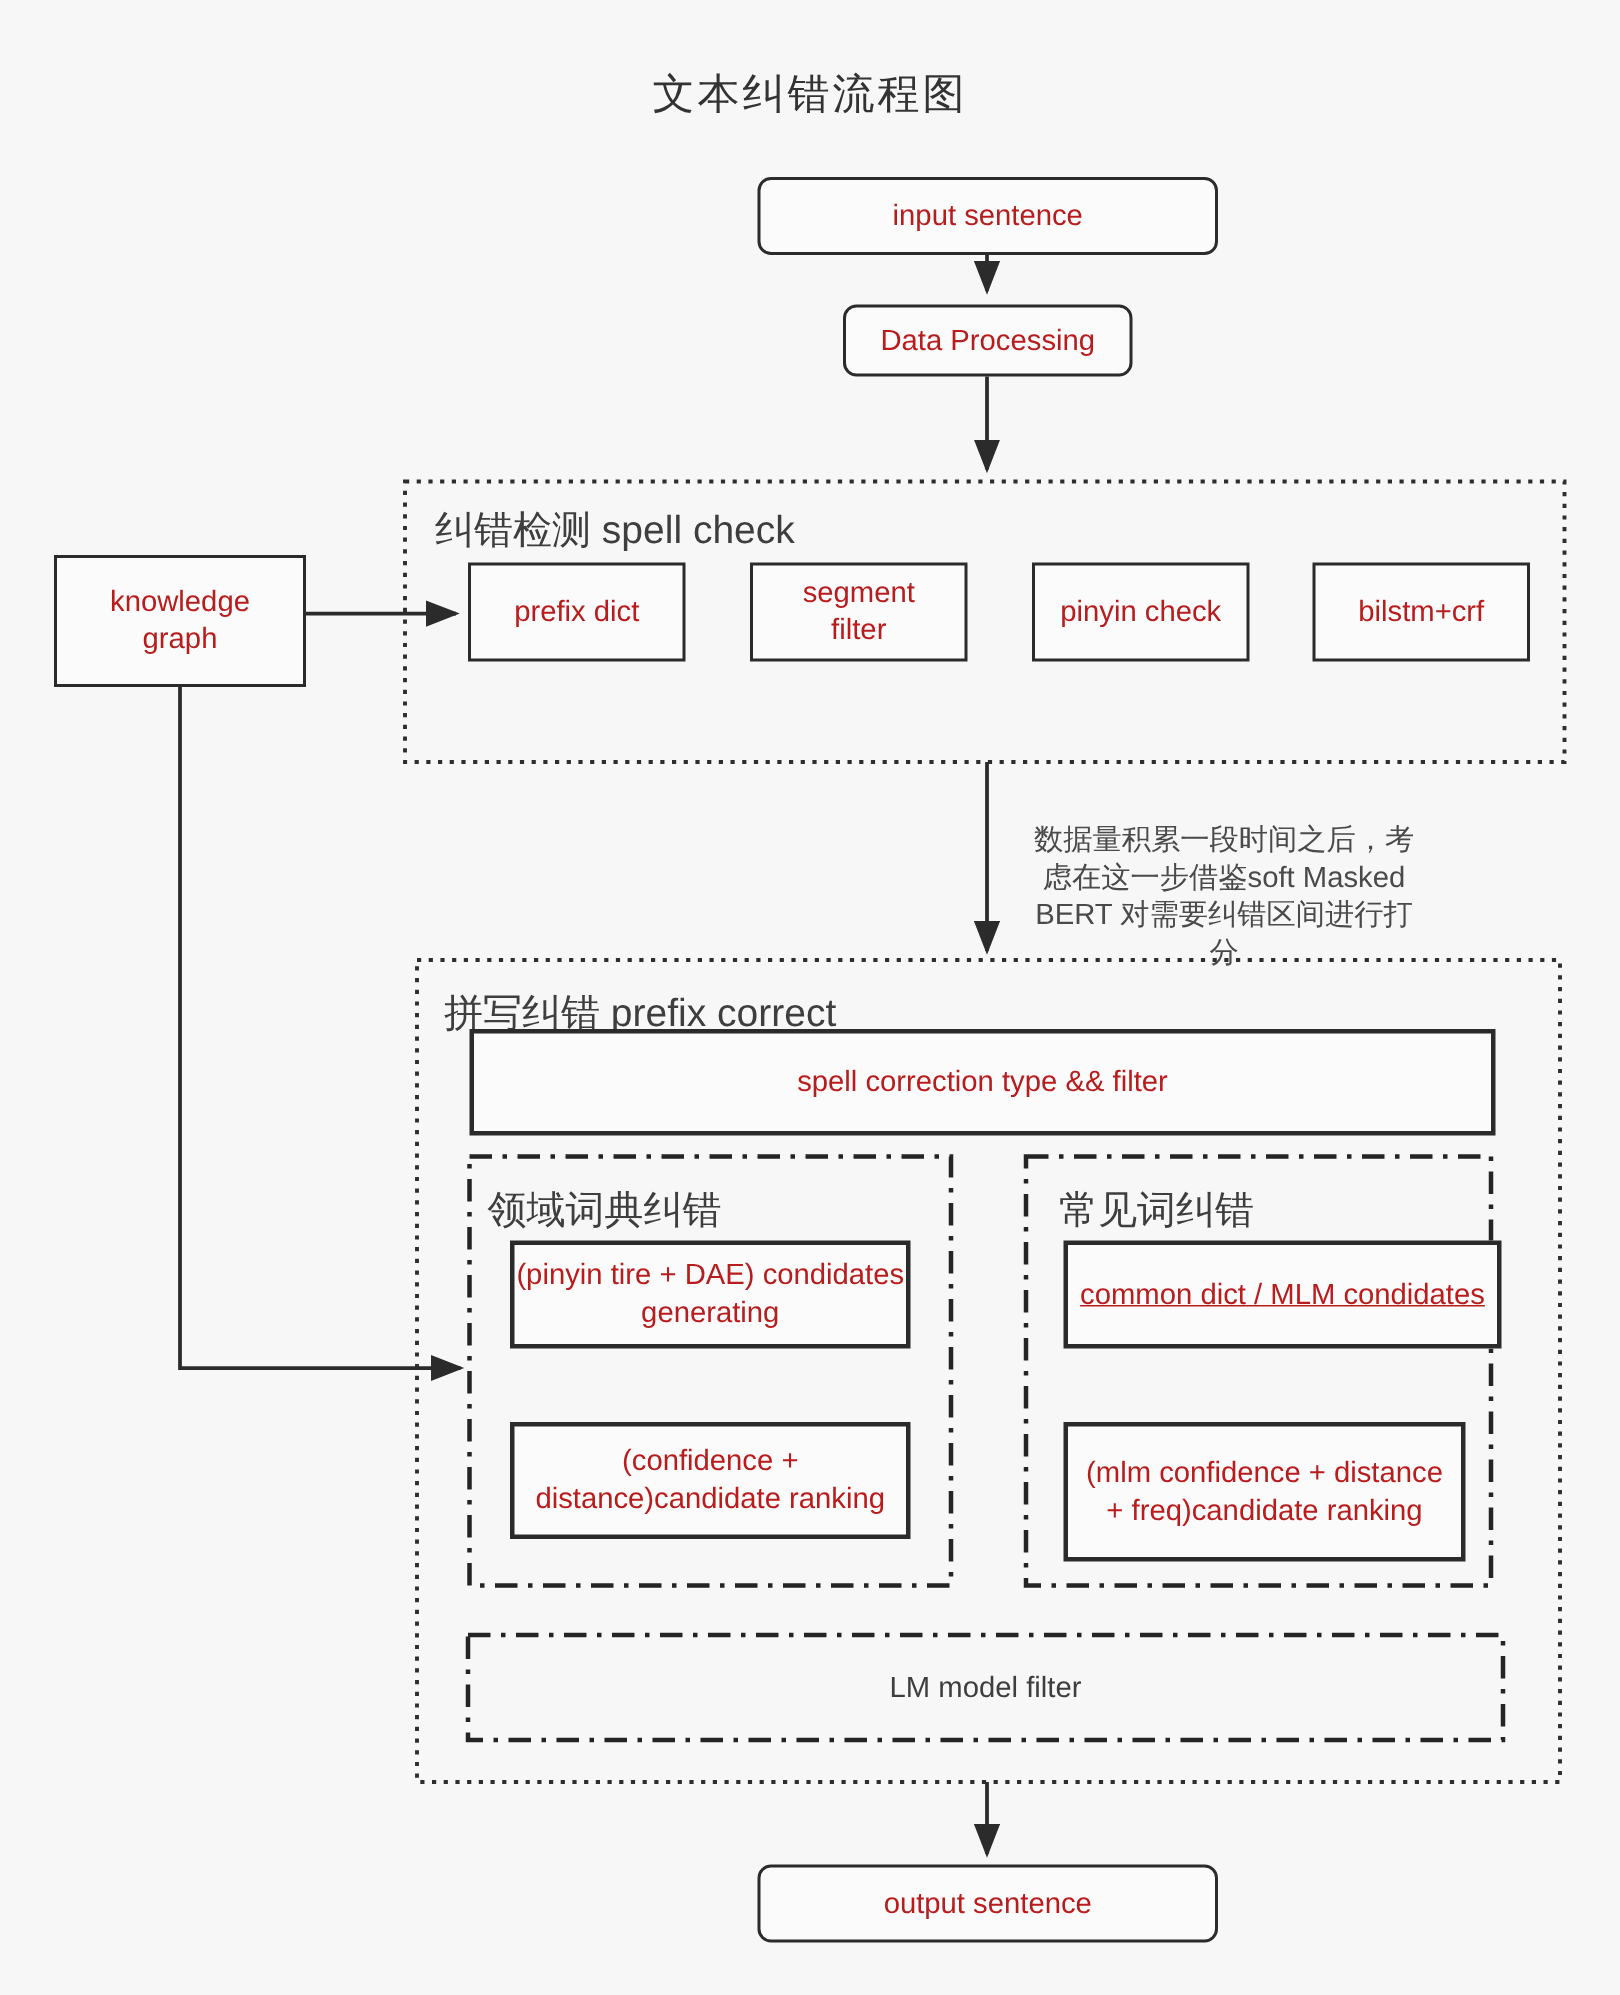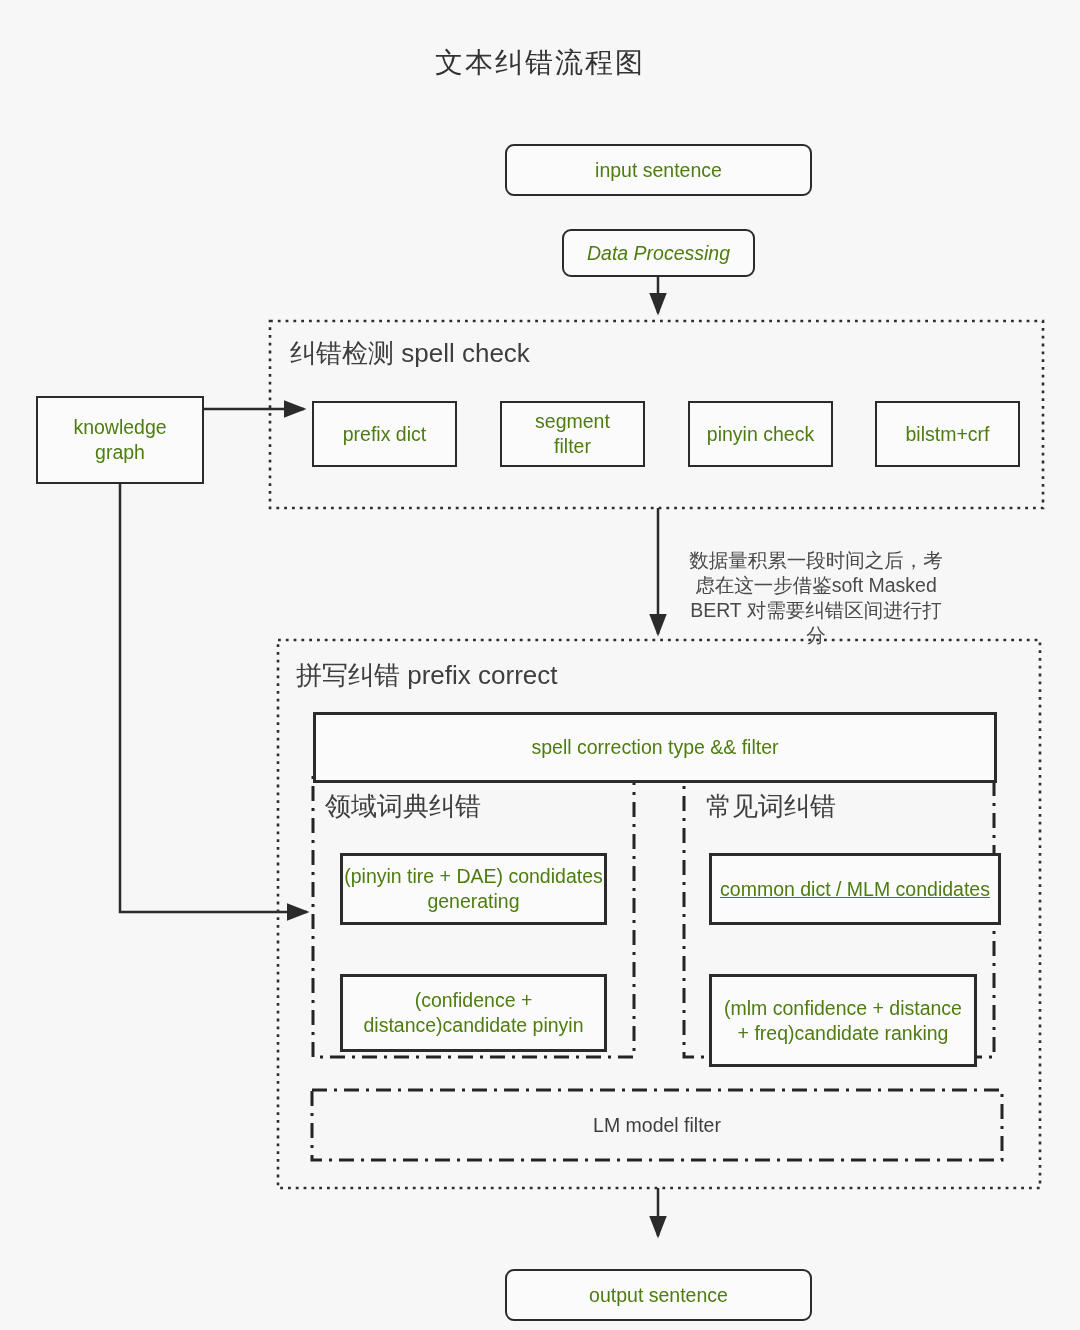--- a/index.html
+++ b/index.html
@@ -22,23 +22,22 @@
     position:absolute;left:0;top:44px;width:1080px;
     text-align:center;font-size:28px;letter-spacing:2px;color:#333;
     z-index:2;
   }
   .node{
     position:absolute;z-index:2;
     display:flex;align-items:center;justify-content:center;
     text-align:center;
     background:#fbfbfb;
     border:2.5px solid #2b2b2b;
-    font-size:19.5px;line-height:25px;color:#4d7c0f;
+    font-size:19.5px;line-height:25px;color:#b91c1c;
     box-sizing:border-box;
-    margin-top:26px;
   }
   .rounded{border-radius:9px;border-width:2px;}
   .thick{border-width:3px;}
   .area-label{
     position:absolute;z-index:2;
     font-size:26px;color:#3e3e3e;white-space:nowrap;
   }
   .annotation{
     position:absolute;z-index:2;
     left:686px;top:548px;width:260px;
@@ -75,40 +74,40 @@
     <rect class="dotted" x="278" y="640" width="762" height="548"></rect>
     <rect class="dashdot" x="313" y="771" width="321" height="286"></rect>
     <rect class="dashdot" x="684" y="771" width="310" height="286"></rect>
     <rect class="dashdot" x="312" y="1090" width="690" height="70"></rect>
   </svg>
 
   <div class="title">文本纠错流程图</div>
 
   <div class="node rounded" style="left:505px;top:118px;width:307px;height:52px;">input sentence</div>
 
-  <div class="node rounded" style="left:562px;top:203px;width:193px;height:48px;font-style:italic;">Data Processing</div>
+  <div class="node rounded" style="left:562px;top:203px;width:193px;height:48px;">Data Processing</div>
 
   <div class="node" style="left:36px;top:370px;width:168px;height:88px;padding:0 24px;">knowledge graph</div>
 
   <div class="area-label" style="left:290px;top:336px;">纠错检测 spell check</div>
 
   <div class="node" style="left:312px;top:375px;width:145px;height:66px;">prefix dict</div>
   <div class="node" style="left:500px;top:375px;width:145px;height:66px;padding:0 20px;">segment filter</div>
   <div class="node" style="left:688px;top:375px;width:145px;height:66px;">pinyin check</div>
   <div class="node" style="left:875px;top:375px;width:145px;height:66px;text-align:center;">bilstm+crf</div>
 
   <div class="annotation">数据量积累一段时间之后，考虑在这一步借鉴soft Masked BERT 对需要纠错区间进行打分</div>
 
   <div class="area-label" style="left:296px;top:658px;">拼写纠错 prefix correct</div>
 
   <div class="node thick" style="left:313px;top:686px;width:684px;height:71px;">spell correction type &amp;&amp; filter</div>
 
   <div class="area-label" style="left:325px;top:789px;">领域词典纠错</div>
   <div class="node thick" style="left:340px;top:827px;width:267px;height:72px;padding:0 1px;">(pinyin tire + DAE) condidates generating</div>
-  <div class="node thick" style="left:340px;top:948px;width:267px;height:78px;padding:0 6px;">(confidence + distance)candidate pinyin</div>
+  <div class="node thick" style="left:340px;top:948px;width:267px;height:78px;padding:0 6px;">(confidence + distance)candidate ranking</div>
 
   <div class="area-label" style="left:706px;top:789px;">常见词纠错</div>
   <div class="node thick" style="left:709px;top:827px;width:292px;height:72px;padding:0 8px;text-decoration:underline;">common dict / MLM condidates</div>
   <div class="node thick" style="left:709px;top:948px;width:268px;height:93px;padding:0 6px;">(mlm confidence + distance + freq)candidate ranking</div>
 
   <div class="lm-label">LM model filter</div>
 
   <div class="node rounded" style="left:505px;top:1243px;width:307px;height:52px;">output sentence</div>
 
 </div>

